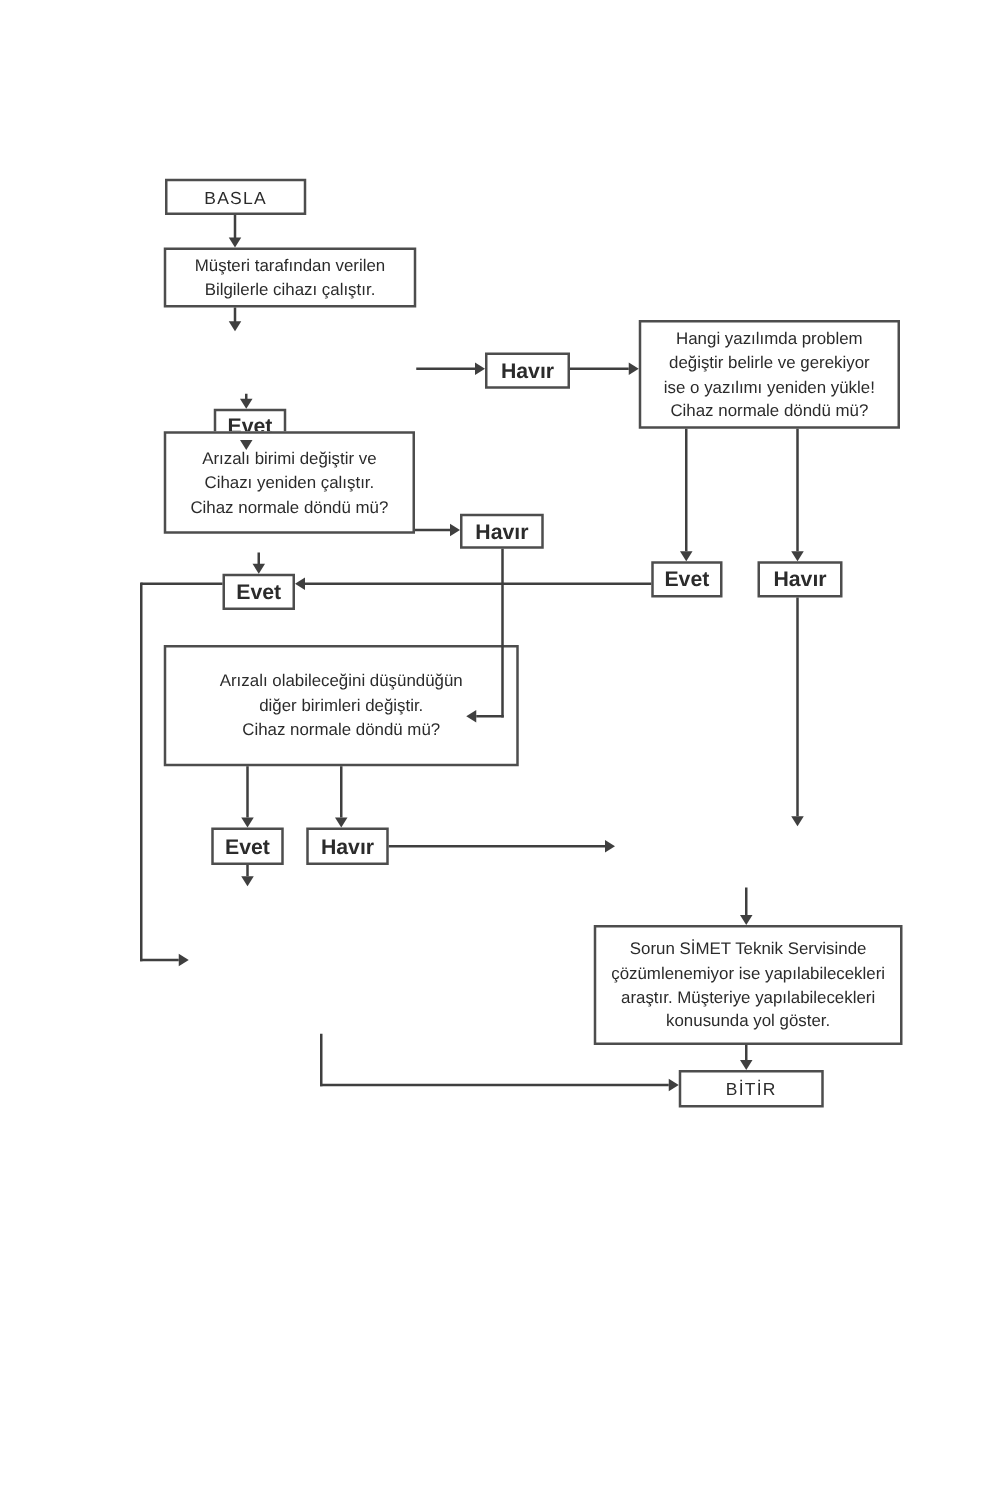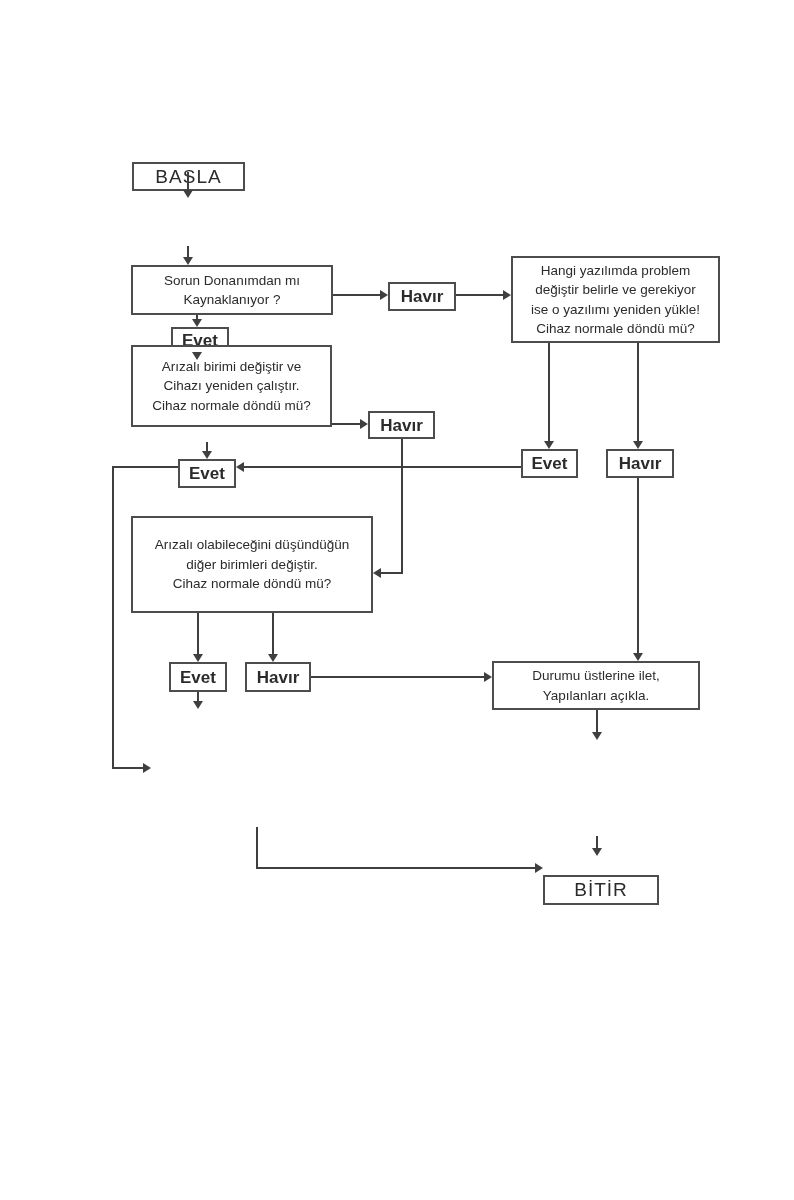--- a/index.html
+++ b/index.html
@@ -18,77 +18,79 @@
     display: flex;
     align-items: center;
     justify-content: center;
     text-align: center;
     white-space: pre-line;
     color: #2b2b2b;
     box-sizing: border-box;
   }
   .body-text { font-size: 13.5px; line-height: 1.44; }
   .label     { font-size: 17px; line-height: 1; font-weight: bold; }
-  .terminal  { font-size: 19px; letter-spacing: 1px; margin-top: 19px; }
+  .terminal  { font-size: 14px; letter-spacing: 1px; }
   .line {
     position: absolute;
     background: #3f3f3f;
   }
   .arrow {
     position: absolute;
     width: 0; height: 0;
   }
   .arrow.down  { border-left: 5px solid transparent; border-right: 5px solid transparent; border-top: 8px solid #3f3f3f; }
   .arrow.right { border-top: 5px solid transparent; border-bottom: 5px solid transparent; border-left: 8px solid #3f3f3f; }
   .arrow.left  { border-top: 5px solid transparent; border-bottom: 5px solid transparent; border-right: 8px solid #3f3f3f; }
 </style>
 </head>
 <body>
 
 <div id="page">
 
   <div class="node terminal" style="left:132px; top:143px; width:113px; height:29px;">BASLA</div>
 
+  <div class="node body-text" style="left:131px; top:198px; width:202px; height:48px;">Müşteri tarafından verilen
+Bilgilerle cihazı çalıştır.</div>
 
-  <div class="node body-text" style="left:131px; top:265px; width:202px; height:50px;">Sorun Donanımdan mı
-Kaynaklanıyor ?</div>
 
   <div class="node label" style="left:171px; top:327px; width:58px; height:26px;">Evet</div>
 
   <div class="node body-text" style="left:131px; top:345px; width:201px; height:82px;">Arızalı birimi değiştir ve
 Cihazı yeniden çalıştır.
 Cihaz normale döndü mü?</div>
 
   <div class="node label" style="left:368px; top:411px; width:67px; height:28px;">Havır</div>
 
   <div class="node label" style="left:178px; top:459px; width:58px; height:29px;">Evet</div>
 
-  <div class="node body-text" style="left:131px; top:516px; width:242px; height:97px;">Arızalı olabileceğini düşündüğün
+  <div class="node body-text" style="left:131px; top:516px; width:284px; height:97px;">Arızalı olabileceğini düşündüğün
 diğer birimleri değiştir.
 Cihaz normale döndü mü?</div>
 
   <div class="node label" style="left:169px; top:662px; width:58px; height:30px;">Evet</div>
 
   <div class="node label" style="left:245px; top:662px; width:66px; height:30px;">Havır</div>
 
 
   <div class="node label" style="left:388px; top:282px; width:68px; height:29px;">Havır</div>
 
   <div class="node body-text" style="left:511px; top:256px; width:209px; height:87px;">Hangi yazılımda problem
 değiştir belirle ve gerekiyor
 ise o yazılımı yeniden yükle!
 Cihaz normale döndü mü?</div>
 
   <div class="node label" style="left:521px; top:449px; width:57px; height:29px;">Evet</div>
 
   <div class="node label" style="left:606px; top:449px; width:68px; height:29px;">Havır</div>
 
-  <div class="node body-text" style="left:492px; top:661px; width:208px; height:49px;">Durumu üstlerine ilet,
-Yapılanları açıkla.</div>
 
+  <div class="node body-text" style="left:475px; top:740px; width:247px; height:96px;">Sorun SİMET Teknik Servisinde
+çözümlenemiyor ise yapılabilecekleri
+araştır. Müşteriye yapılabilecekleri
+konusunda yol göster.</div>
 
   <div class="node terminal" style="left:543px; top:856px; width:116px; height:30px;">BİTİR</div>
 
   <div class="line" style="left:187px; top:172px; width:2px; height:19px;"></div>
   <div class="arrow down" style="left:183px; top:190px;"></div>
 
   <div class="line" style="left:187px; top:246px; width:2px; height:12px;"></div>
   <div class="arrow down" style="left:183px; top:257px;"></div>
 
   <div class="line" style="left:196px; top:315px; width:2px; height:5px;"></div>

